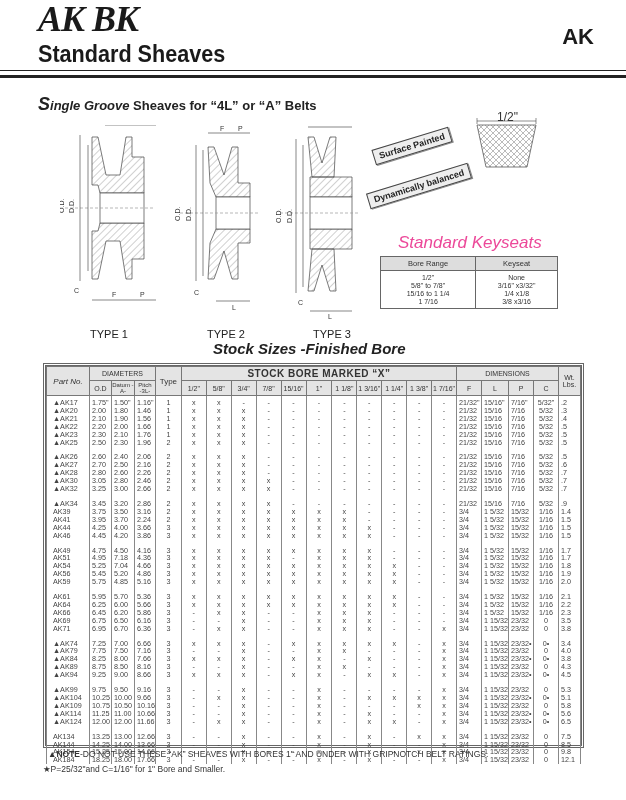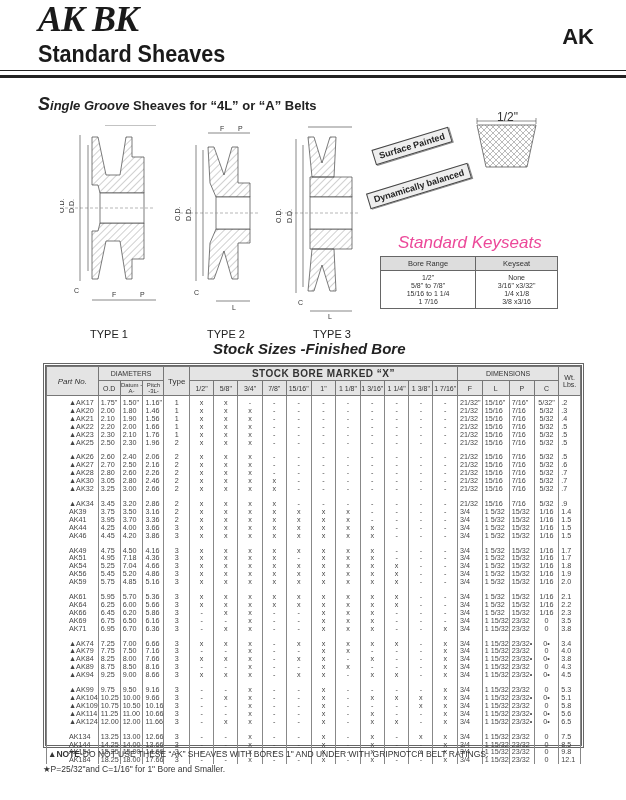--- a/index.html
+++ b/index.html
@@ -21,21 +21,21 @@
   .keytable { position: absolute; left: 380px; top: 256px; width: 178px; border-collapse: collapse; font-size: 7px; color: #333; }
   .keytable th { background: #ddd; border: 1px solid #666; font-weight: normal; padding: 2px; font-size: 7.5px; }
   .keytable td { border-left: 1px solid #666; border-right: 1px solid #666; text-align: center; padding: 0; line-height: 8px; }
   .keytable tr:last-child td { border-bottom: 1px solid #666; }
   .stock-title { position: absolute; left: 213px; top: 340px; font-size: 15px; font-weight: bold; font-style: italic; color: #222; }
   .stock-wrap { position: absolute; left: 43px; top: 363px; width: 541px; height: 385px; border: 3px double #666; }
   table.stock { border-collapse: collapse; width: 100%; font-size: 7.2px; color: #444; }
   table.stock th { background: #e4e4e4; font-weight: normal; border: 1px solid #777; padding: 1px 0; font-size: 7px; color: #333; }
   table.stock th.big { font-size: 8px; font-style: italic; }
   table.stock td { border-left: 1px solid #888; border-right: 1px solid #888; text-align: center; line-height: 7.9px; padding: 0; white-space: nowrap; }
-  table.stock td.pn { text-align: left; padding-left: 22px; margin-top: 45px; }
+  table.stock td.pn { text-align: left; padding-left: 6px; margin-top: 45px; }
   table.stock td.num { text-align: left; padding-left: 2px; }
   table.stock tr.gap td { height: 7px; }
   table.stock tr.first td { padding-top: 3px; }
   .note { position: absolute; left: 48px; top: 749px; font-size: 8.5px; color: #333; }
   .note b { font-weight: bold; }
   .star { position: absolute; left: 43px; top: 764px; font-size: 8.5px; color: #333; }
 </style>
 </head>
 <body>
 
@@ -557,21 +557,21 @@
           <td class="num">3/4</td>
           <td class="num">1 5/32</td>
           <td class="num">15/32</td>
           <td>1/16</td>
           <td class="num">1.4</td>
         </tr>
         <tr>
           <td class="pn">AK41</td>
           <td class="num">3.95</td>
           <td class="num">3.70</td>
-          <td class="num">3.36</td>
+          <td class="num">2.24</td>
           <td>2</td>
           <td>x</td>
           <td>x</td>
           <td>x</td>
           <td>x</td>
           <td>x</td>
           <td>x</td>
           <td>x</td>
           <td>-</td>
           <td>-</td>

